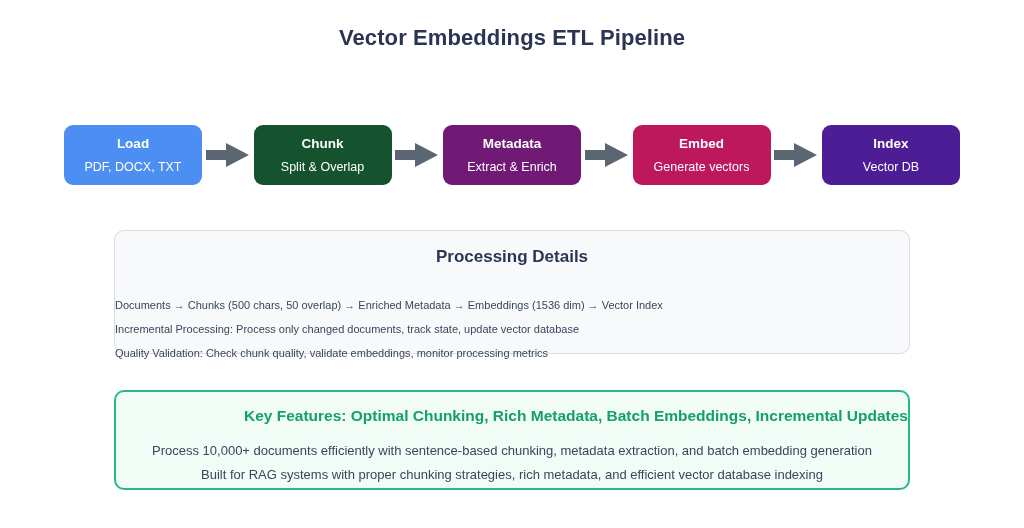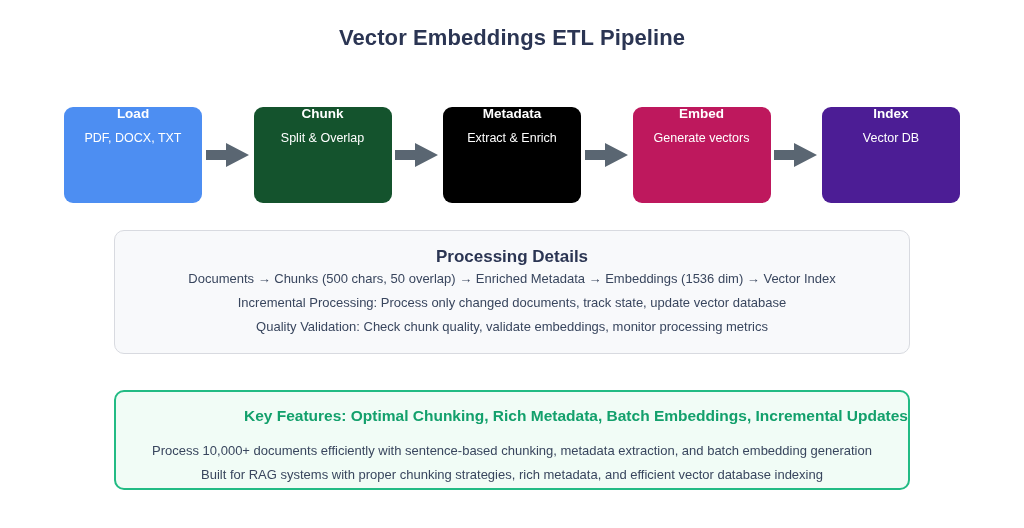--- a/index.html
+++ b/index.html
@@ -38,25 +38,26 @@
     top: 115px;
     left: 64px;
     width: 896px;
     height: 80px;
     display: flex;
     align-items: center;
   }
 
   .stage {
     width: 138px;
-    height: 96px;
+    height: 60px;
     border-radius: 9px;
     display: flex;
     flex-direction: column;
     align-items: center;
+    justify-content: center;
     color: #ffffff;
     flex: 0 0 auto;
   }
 
   .stage-title {
     font-size: 13.5px;
     font-weight: bold;
     line-height: 1;
     margin-bottom: 11px;
   }
@@ -91,26 +92,26 @@
     background: #f8f9fb;
     border: 1px solid #d8dae0;
     padding-top: 16px;
   }
 
   #panel-heading {
     text-align: center;
     font-size: 17px;
     font-weight: bold;
     color: #2b3553;
-    margin-bottom: 0;
+    margin-bottom: 26px;
   }
 
   .detail-line {
-    text-align: center;
-    font-size: 13px;
+    text-align: left;
+    font-size: 11px;
     color: #39465e;
     line-height: 24px;
   }
 
   #key-features-panel {
     top: 390px;
     height: 100px;
     background: #f1fcf6;
     border: 2px solid #22bb84;
     padding-top: 15px;
@@ -155,21 +156,21 @@
       <div class="stage-title">Chunk</div>
       <div class="stage-sub">Split &amp; Overlap</div>
     </div>
 
     <div class="connector">
       <svg class="arrow-marker" width="44" height="26" viewBox="0 0 44 26">
         <path d="M0 8 L20 8 L20 1 L43 13 L20 25 L20 18 L0 18 Z" fill="#5a6672"></path>
       </svg>
     </div>
 
-    <div class="stage" style="background:#000000;">
+    <div class="stage" style="background:#701a75;">
       <div class="stage-title">Metadata</div>
       <div class="stage-sub">Extract &amp; Enrich</div>
     </div>
 
     <div class="connector">
       <svg class="arrow-marker" width="44" height="26" viewBox="0 0 44 26">
         <path d="M0 8 L20 8 L20 1 L43 13 L20 25 L20 18 L0 18 Z" fill="#5a6672"></path>
       </svg>
     </div>
 

